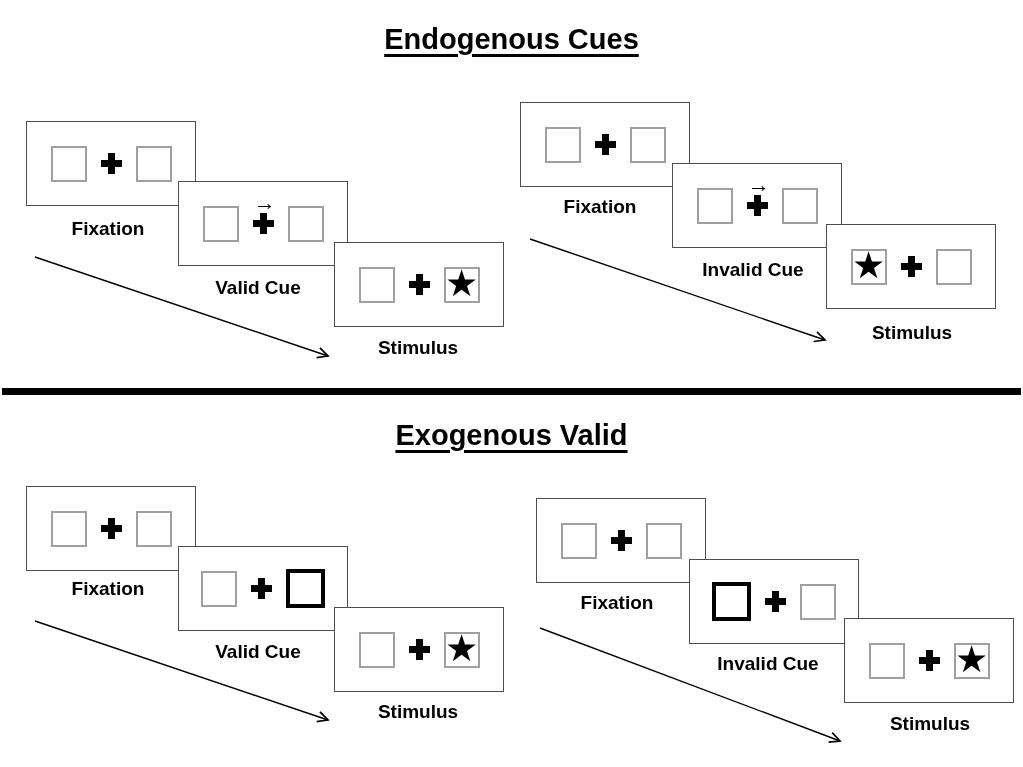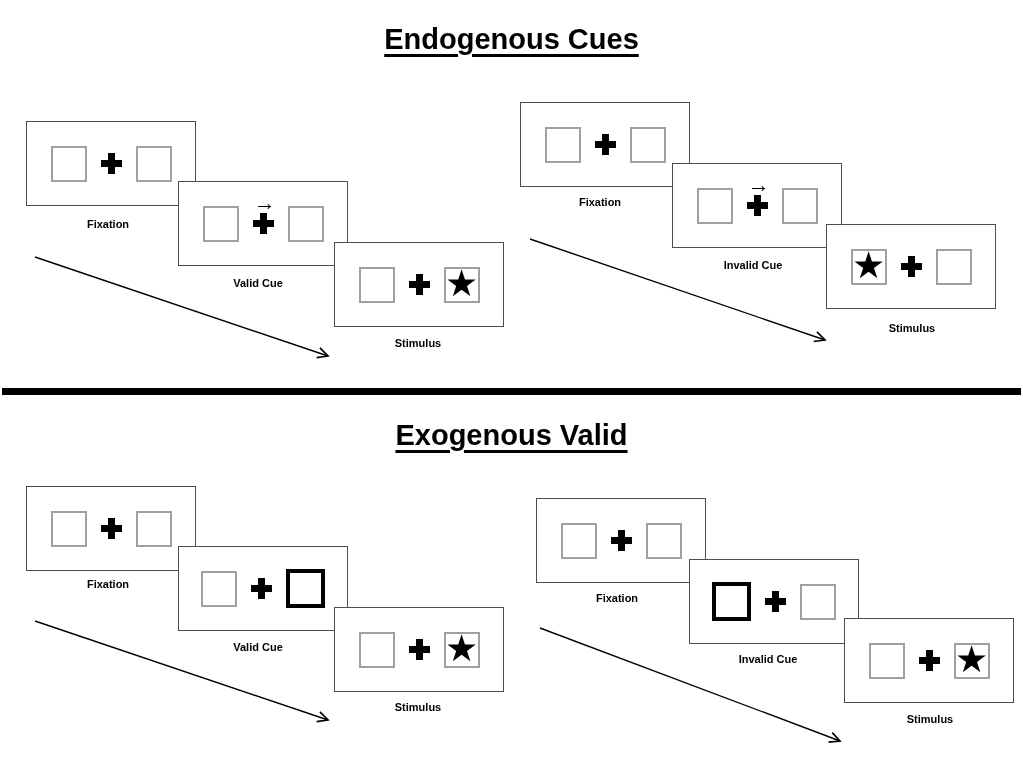--- a/index.html
+++ b/index.html
@@ -24,21 +24,21 @@
   .plus{position:relative;width:21px;height:21px;flex:0 0 21px;}
   .plus::before{content:"";position:absolute;left:0;top:7px;width:21px;height:7px;background:#000;}
   .plus::after{content:"";position:absolute;left:7px;top:0;width:7px;height:21px;background:#000;}
   .plus-wrap{position:relative;width:21px;height:21px;flex:0 0 21px;}
   .cue-arrow{
     position:absolute;left:50%;top:-21px;transform:translateX(-42%);
     font-size:22px;font-weight:400;line-height:1;color:#000;white-space:nowrap;
   }
   .label{
     position:absolute;transform:translateX(-50%);white-space:nowrap;
-    font-size:11px;font-weight:bold;line-height:1.2;
+    font-size:19px;font-weight:bold;line-height:1.2;
   }
   .overlay{position:absolute;left:0;top:0;pointer-events:none;}
   .z1{z-index:1}.z2{z-index:2}.z3{z-index:3}
 </style>
 </head>
 <body>
 
 <div id="canvas">
 
   <svg class="overlay" width="1023" height="767">

